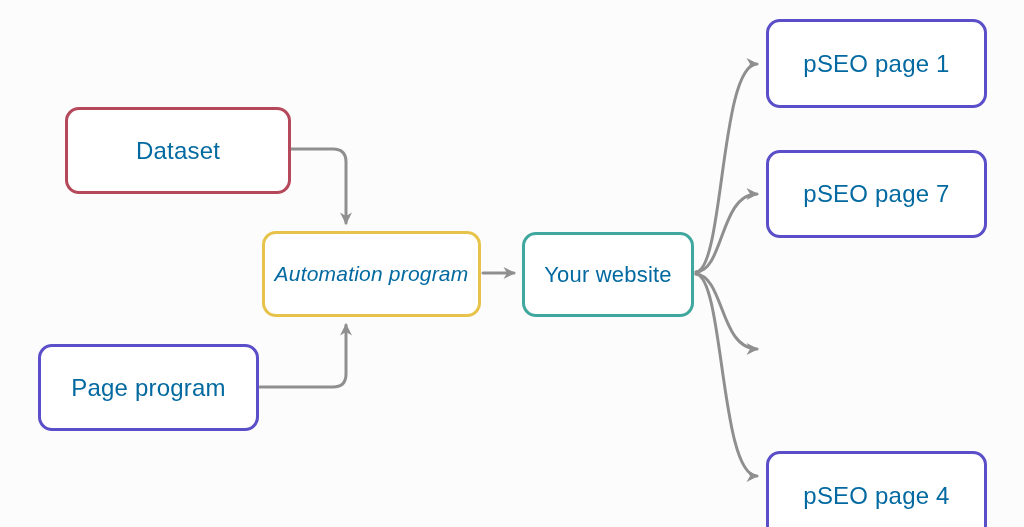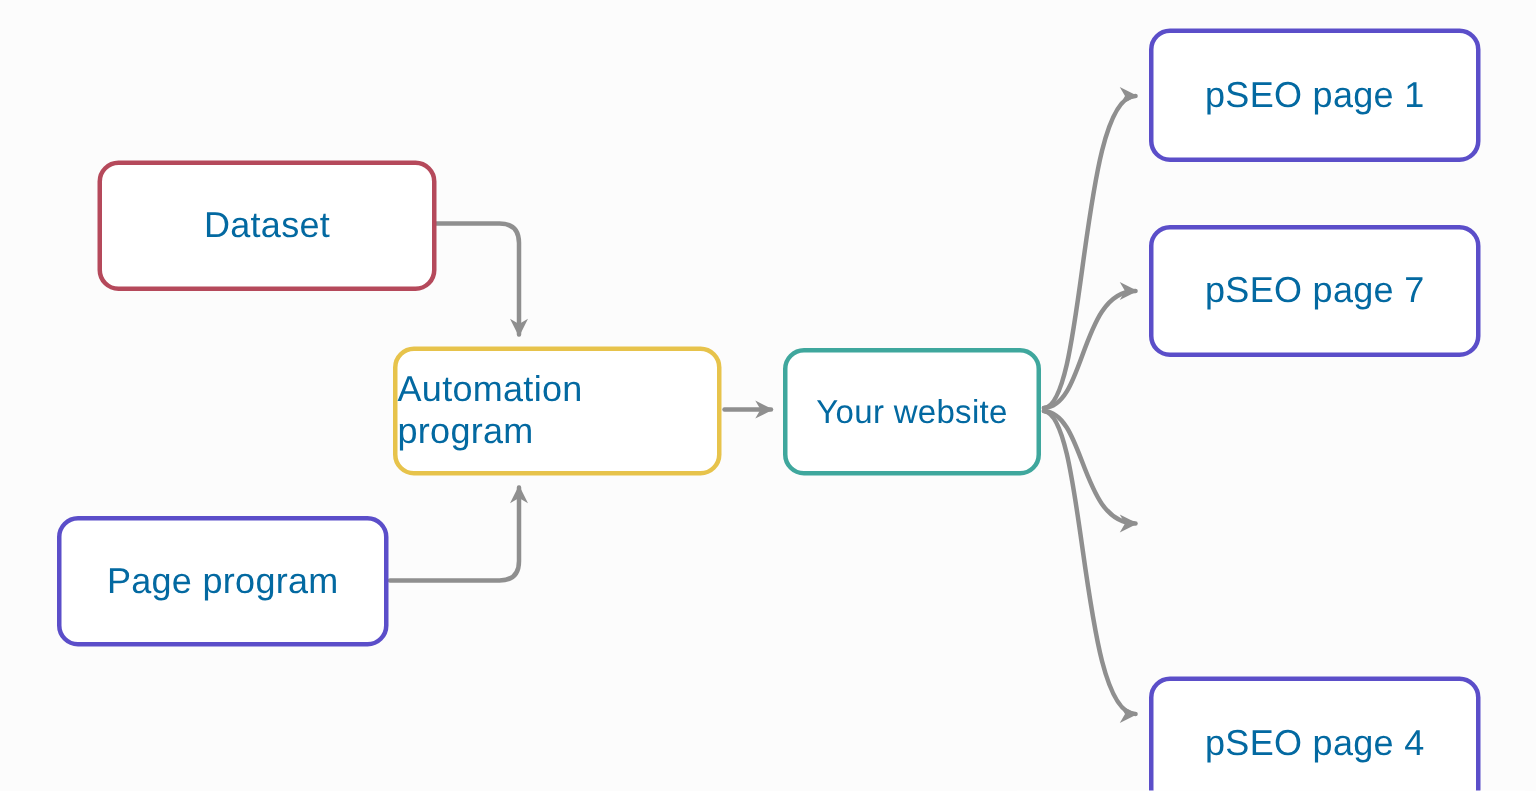--- a/index.html
+++ b/index.html
@@ -24,21 +24,21 @@
     display: flex;
     align-items: center;
     justify-content: center;
     color: #0369a1;
     font-size: 24px;
     box-sizing: border-box;
     letter-spacing: 0.2px;
   }
   .node-dataset        { left: 38px;  top: 107px; width: 226px; height: 87px; }
   .node-page-template  { left: 38px;  top: 344px; width: 221px; height: 87px; }
-  .node-automation     { left: 262px; top: 231px; width: 219px; height: 86px; font-size: 24px; }
+  .node-automation     { left: 262px; top: 231px; width: 219px; height: 86px; font-size: 21px; font-style: italic; }
   .node-your-website   { left: 522px; top: 232px; width: 172px; height: 85px; font-size: 22px; }
   .node-pseo-1         { left: 766px; top: 19px;  width: 221px; height: 89px; }
   .node-pseo-2         { left: 766px; top: 150px; width: 221px; height: 88px; }
   .node-pseo-3         { left: 766px; top: 305px; width: 221px; height: 88px; }
   .node-pseo-4         { left: 766px; top: 431px; width: 221px; height: 89px; margin-top: 20px; }
 </style>
 </head>
 <body>
 
 <div class="canvas" style="background: rgb(252, 252, 252);">

